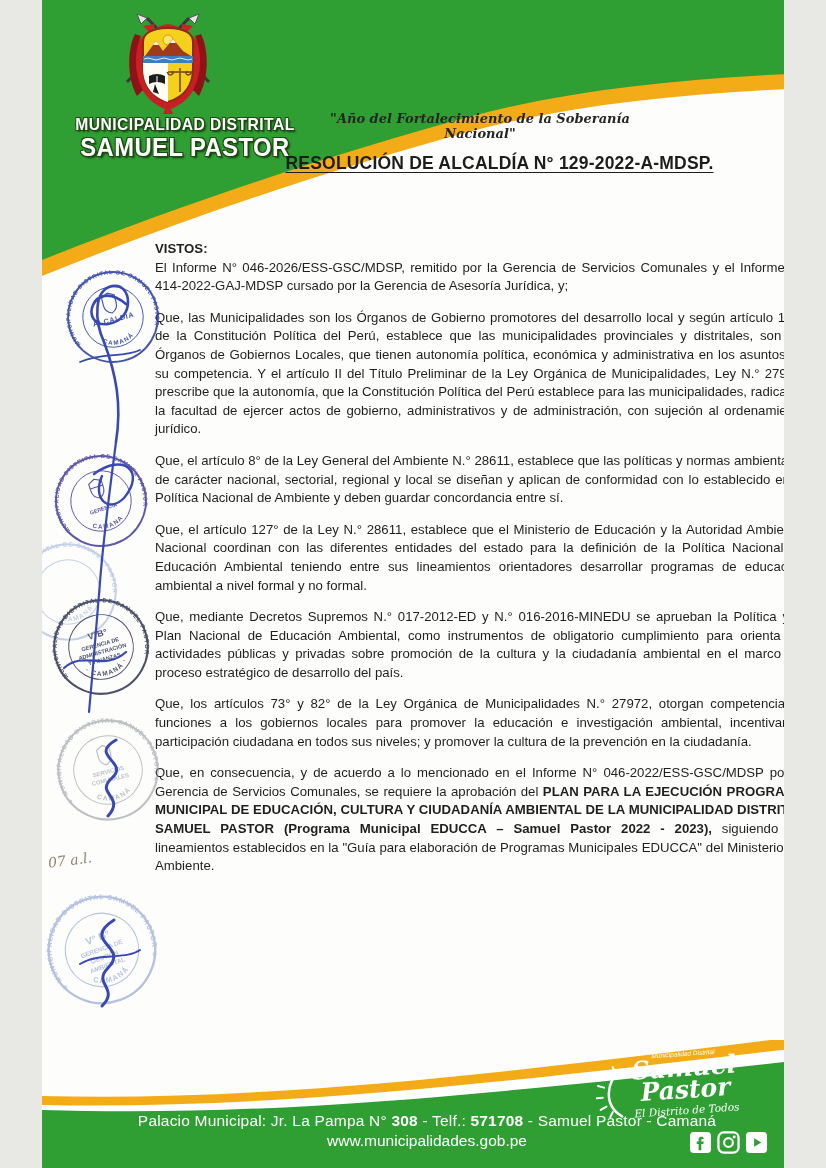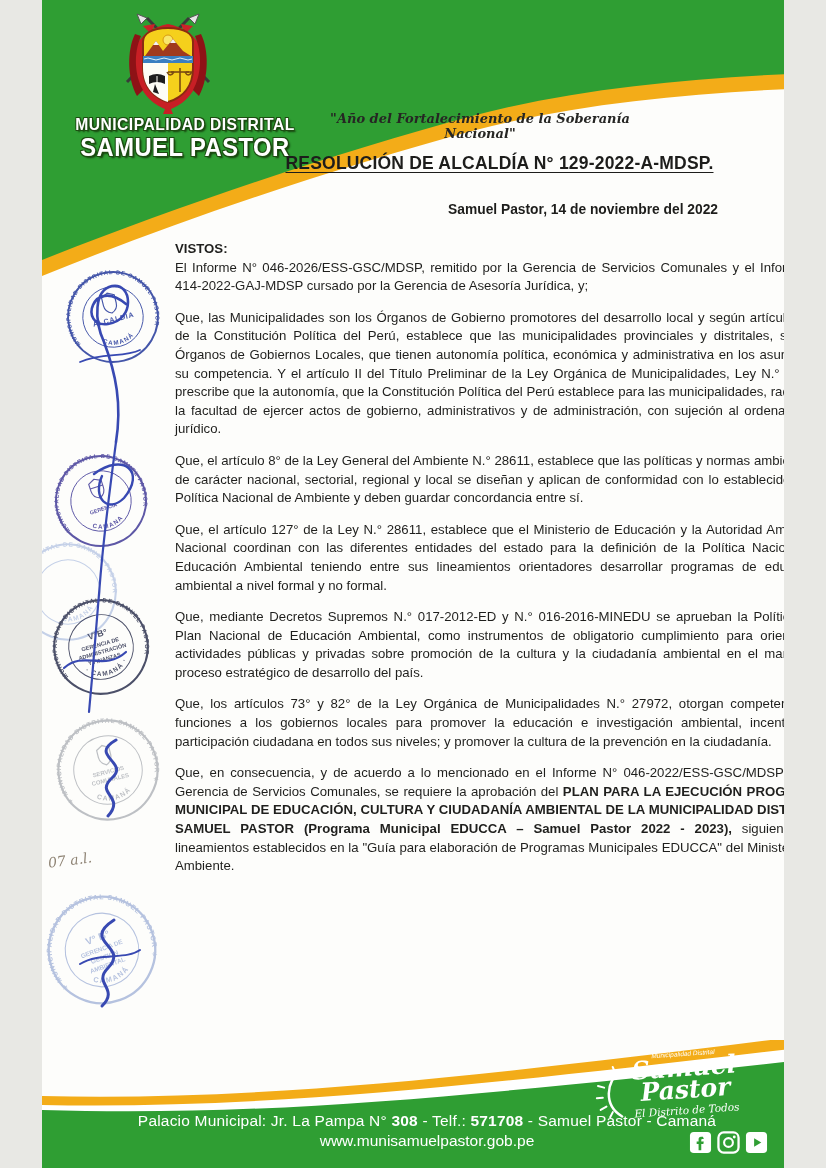--- a/index.html
+++ b/index.html
@@ -17,21 +17,21 @@
   .org .l1{font-size:17px;transform:scaleX(.92);transform-origin:center}
   .org .l2{font-size:25px;line-height:24px;transform:scaleX(.95);transform-origin:center}
   .motto{position:absolute;left:283px;top:111px;width:310px;text-align:center;
          font-family:"DejaVu Serif",serif;font-style:italic;font-weight:bold;font-size:13px;color:#262624;}
   .restitle{position:absolute;left:0;top:153px;width:826px;text-align:center;padding-left:48px;box-sizing:border-box;
             font-size:17.5px;font-weight:bold;letter-spacing:.2px;}
   .restitle span{text-decoration:underline;text-underline-offset:3px;margin-left:41px;}
   .dateline{position:absolute;right:66px;top:202px;font-size:13.8px;font-weight:bold;}
   
   .doc{position:absolute;left:113px;top:240px;width:650px;font-size:13.2px;line-height:18.6px;
-       text-align:justify;color:#1f1f1d;margin-left:20px;}
+       text-align:justify;color:#1f1f1d;}
   .doc p{margin:0 0 13px 0;}
   .doc p.label{font-weight:bold;margin:0;}
   .doc p.pre-considerando{margin-top:6px;}
   .doc b{font-weight:bold;}
   
   .stamp{position:absolute;}
   .stamp .ring{fill:none;stroke:currentColor;stroke-width:2.4;}
   .stamp .ring.thin{stroke-width:1.1;}
   .stamp .arc{font-size:7.2px;letter-spacing:1px;font-weight:bold;fill:currentColor;}
   .stamp .arcb{font-size:7.6px;letter-spacing:1.5px;font-weight:bold;fill:currentColor;}
@@ -108,21 +108,20 @@
     <div class="l1">MUNICIPALIDAD DISTRITAL</div>
     <div class="l2">SAMUEL PASTOR</div>
   </div>
 
   <div class="motto">"Año del Fortalecimiento de la Soberanía Nacional"</div>
 
   <div class="restitle">
     <span>RESOLUCIÓN DE ALCALDÍA N° 129-2022-A-MDSP.</span>
   </div>
 
-  <div class="dateline">Samuel Pastor, 14 de noviembre  del 2022</div>
 
   <div class="doc">
     <p class="label">VISTOS:</p>
     <p>El Informe N° 046-2026/ESS-GSC/MDSP, remitido por la Gerencia de Servicios Comunales y el Informe N° 414-2022-GAJ-MDSP cursado por la Gerencia de Asesoría Jurídica, y;</p>
     <p>Que, las Municipalidades son los Órganos de Gobierno promotores del desarrollo local y según  artículo 194° de la Constitución Política del Perú, establece que las municipalidades provinciales y distritales, son los Órganos de Gobiernos Locales, que tienen autonomía política, económica y administrativa en los asuntos de su competencia. Y el artículo II del Título Preliminar de la Ley Orgánica de Municipalidades, Ley N.° 27972, prescribe que la autonomía, que la Constitución Política del Perú establece para las municipalidades, radica en la facultad de ejercer actos de gobierno, administrativos y de administración, con sujeción al ordenamiento jurídico.</p>
     <p>Que, el artículo 8° de la Ley General del Ambiente N.° 28611, establece que las políticas y normas ambientales de carácter nacional, sectorial, regional y local se diseñan y aplican de conformidad con lo establecido en la Política Nacional de Ambiente y deben guardar concordancia entre sí.</p>
     <p>Que, el artículo 127° de la Ley N.° 28611, establece que el Ministerio de Educación y la Autoridad Ambiental Nacional coordinan con las diferentes entidades del estado para la definición de la Política Nacional de Educación Ambiental teniendo entre sus lineamientos orientadores desarrollar programas de educación ambiental a nivel formal y no formal.</p>
     <p>Que, mediante Decretos Supremos N.° 017-2012-ED y N.° 016-2016-MINEDU se aprueban la Política y el Plan Nacional de Educación Ambiental, como instrumentos de obligatorio cumplimiento para orienta las actividades públicas y privadas sobre promoción de la cultura y la ciudadanía ambiental en el marco del proceso estratégico de desarrollo del país.</p>
     <p>Que, los artículos 73° y 82° de la Ley Orgánica de Municipalidades N.° 27972, otorgan competencias y funciones a los gobiernos locales para promover la educación e investigación ambiental, incentivar la participación ciudadana en todos sus niveles; y promover la cultura de la prevención en la ciudadanía.</p>
     <p><span>Que, en consecuencia, y de acuerdo a lo mencionado  en el Informe N° 046-2022/ESS-GSC/MDSP por la Gerencia de Servicios Comunales, se requiere la aprobación del </span><b>PLAN PARA LA EJECUCIÓN PROGRAMA MUNICIPAL DE EDUCACIÓN, CULTURA Y CIUDADANÍA AMBIENTAL DE LA MUNICIPALIDAD DISTRITAL SAMUEL PASTOR (Programa Municipal EDUCCA – Samuel Pastor 2022 - 2023),</b><span> siguiendo los lineamientos establecidos en la "Guía para elaboración de Programas Municipales EDUCCA" del Ministerio del Ambiente.</span></p>
@@ -229,21 +228,21 @@
   <div class="note">07 a.l.</div>
 
   <svg class="band bottom" width="826" height="128" viewBox="0 0 826 128">
     <path d="M0 56 C250 62 500 28 826 -12 L826 128 L0 128 Z" fill="#f3ac18"></path>
     <path d="M0 65 C250 70 495 38 826 0 L826 128 L0 128 Z" fill="#ffffff"></path>
     <path d="M0 70 C250 78 480 50 826 13 L826 128 L0 128 Z" fill="#2f9e33"></path>
   </svg>
 
   <div class="f-text">
     <div class="f-addr"><span>Palacio Municipal: Jr. La Pampa N° </span><b>308</b><span> - Telf.: </span><b>571708</b><span> - Samuel Pastor - Camaná</span></div>
-    <div class="f-web">www.munisamuelpastor.gob.pe</div>
+    <div class="f-web">www.municipalidades.gob.pe</div>
   </div>
 
   <div class="logo">
     <svg class="sun" width="34" height="56" viewBox="0 0 34 56">
       <path d="M28 6 C12 16 8 40 26 52" stroke="#fff" stroke-width="2.5" fill="none" stroke-linecap="round"></path>
       <g stroke="#fff" stroke-width="2" stroke-linecap="round">
         <line x1="20" y1="2" x2="22" y2="8"></line>
           <line x1="10" y1="8" x2="14" y2="13"></line>
         <line x1="4" y1="20" x2="10" y2="22"></line>
           <line x1="2" y1="32" x2="8" y2="32"></line>

